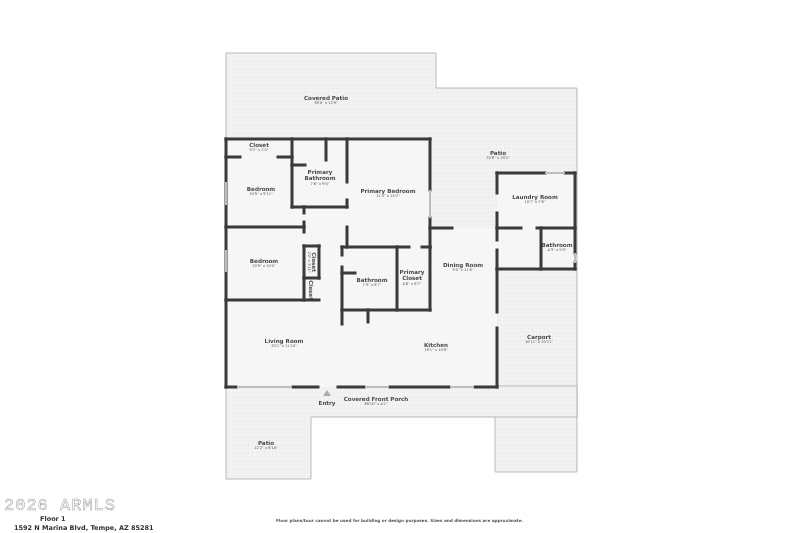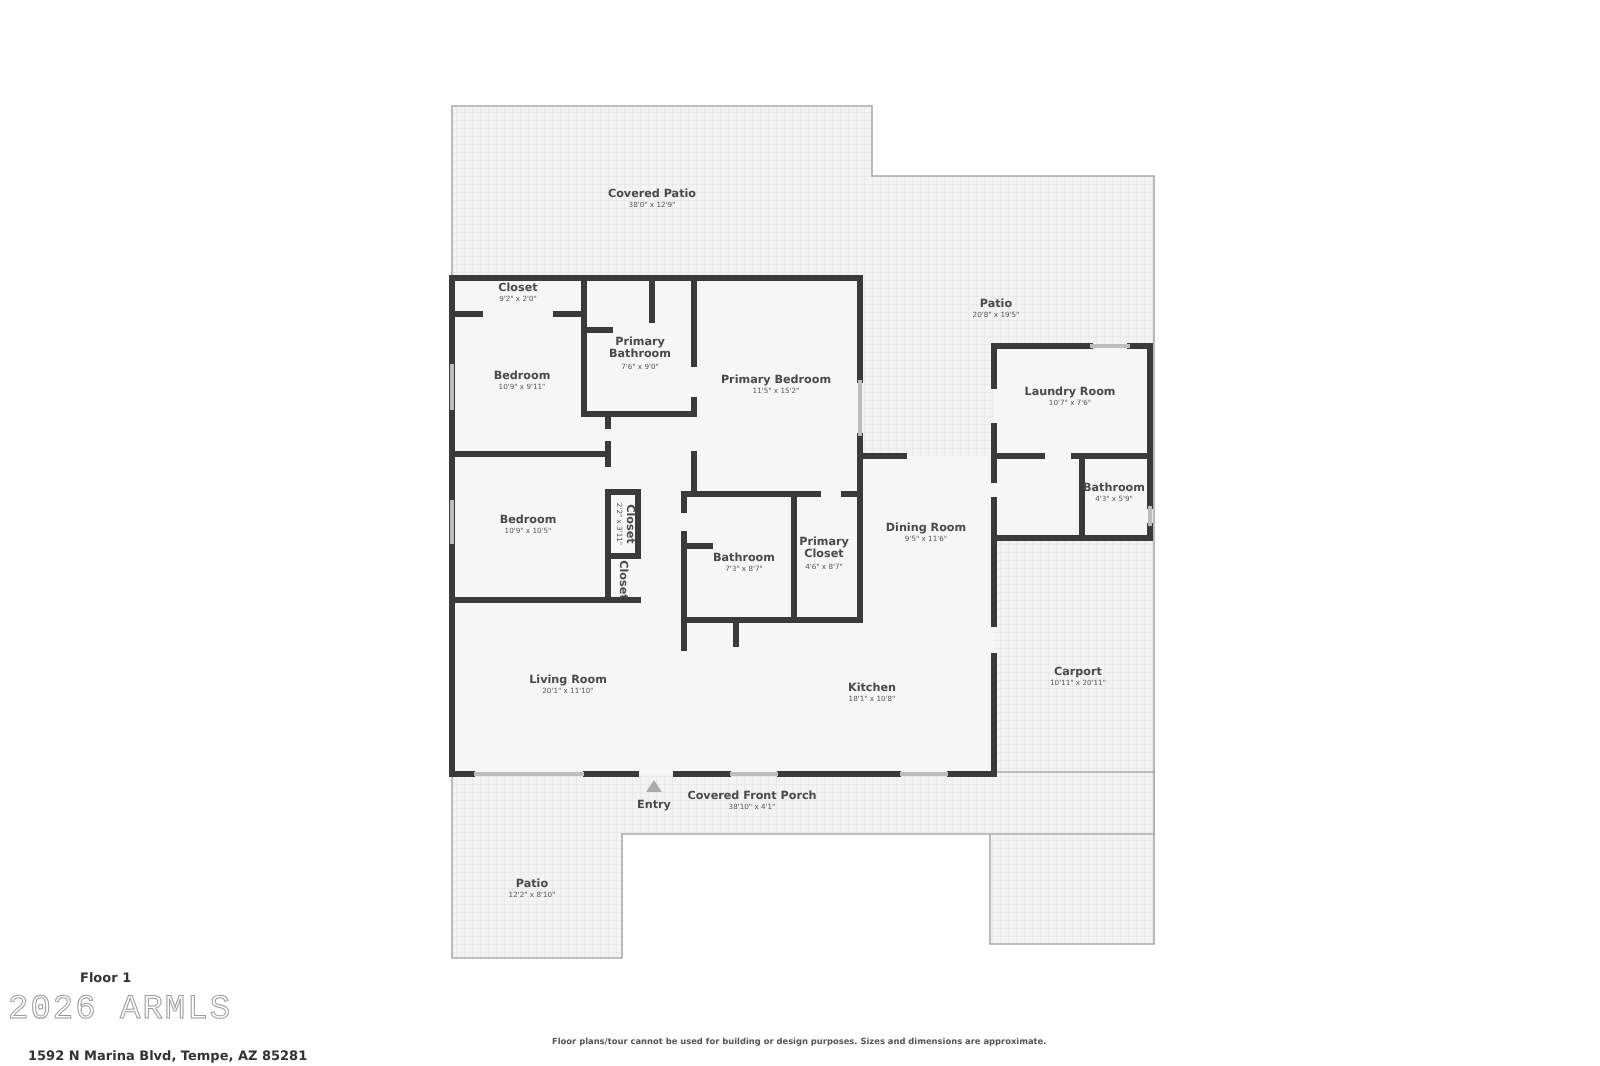--- a/index.html
+++ b/index.html
@@ -3,21 +3,21 @@
 <meta charset="utf-8">
 <style>
   html,body{margin:0;padding:0;background:#ffffff;}
   body{width:800px;height:533px;position:relative;overflow:hidden;font-family:"DejaVu Sans",sans-serif;}
   .stage{position:absolute;left:0;top:0;width:800px;height:533px;}
   .lbl{position:absolute;text-align:center;color:#444;transform:translate(-50%,-50%);white-space:nowrap;line-height:1.15;}
   .lbl .n{font-size:5.6px;font-weight:bold;color:#4a4a4a;display:block;}
   .lbl .d{font-size:3.6px;color:#555;display:block;}
   .vert{transform:translate(-50%,-50%) rotate(90deg);}
   .footer-addr{position:absolute;left:14px;top:502px;font-size:6.5px;font-weight:bold;color:#333;margin-top:22px;}
-  .footer-floor{position:absolute;left:14px;top:485px;font-size:6.5px;font-weight:bold;color:#333;padding-left:26px;}
+  .footer-floor{position:absolute;left:14px;top:515px;font-size:6.5px;font-weight:bold;color:#333;padding-left:26px;}
   .watermark{position:absolute;left:4px;top:496px;font-size:17px;color:transparent;-webkit-text-stroke:0.5px #9a9a9a;letter-spacing:1px;font-family:Liberation Mono, monospace;}
   .disclaimer{position:absolute;left:276px;top:518px;font-size:4.2px;font-weight:bold;color:#555;white-space:nowrap;}
   .entry-arrow{position:absolute;left:323px;top:390px;width:0;height:0;border-left:4px solid transparent;border-right:4px solid transparent;border-bottom:6px solid #aaa;}
 </style>
 </head>
 <body>
 
 <div class="stage">
   <svg width="800" height="533" viewBox="0 0 800 533" xmlns="http://www.w3.org/2000/svg">
     <defs>

